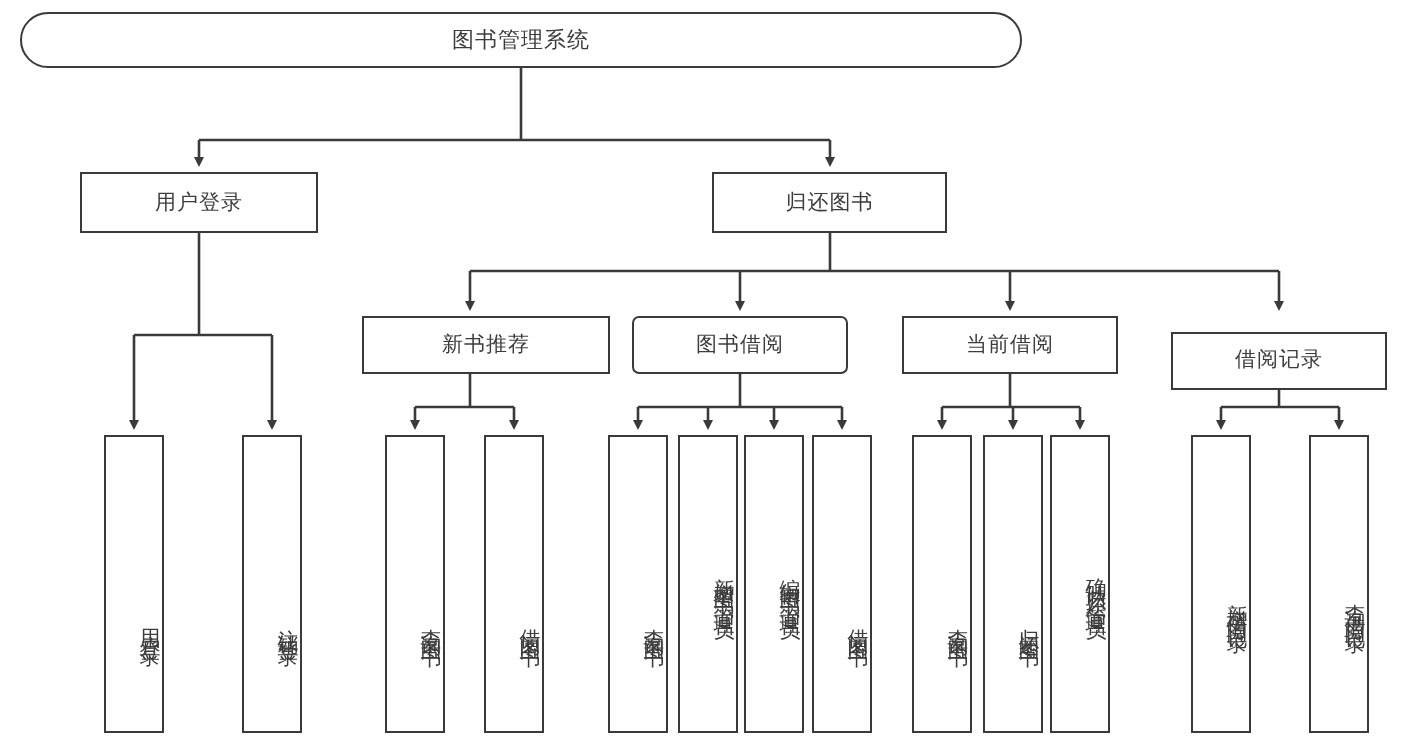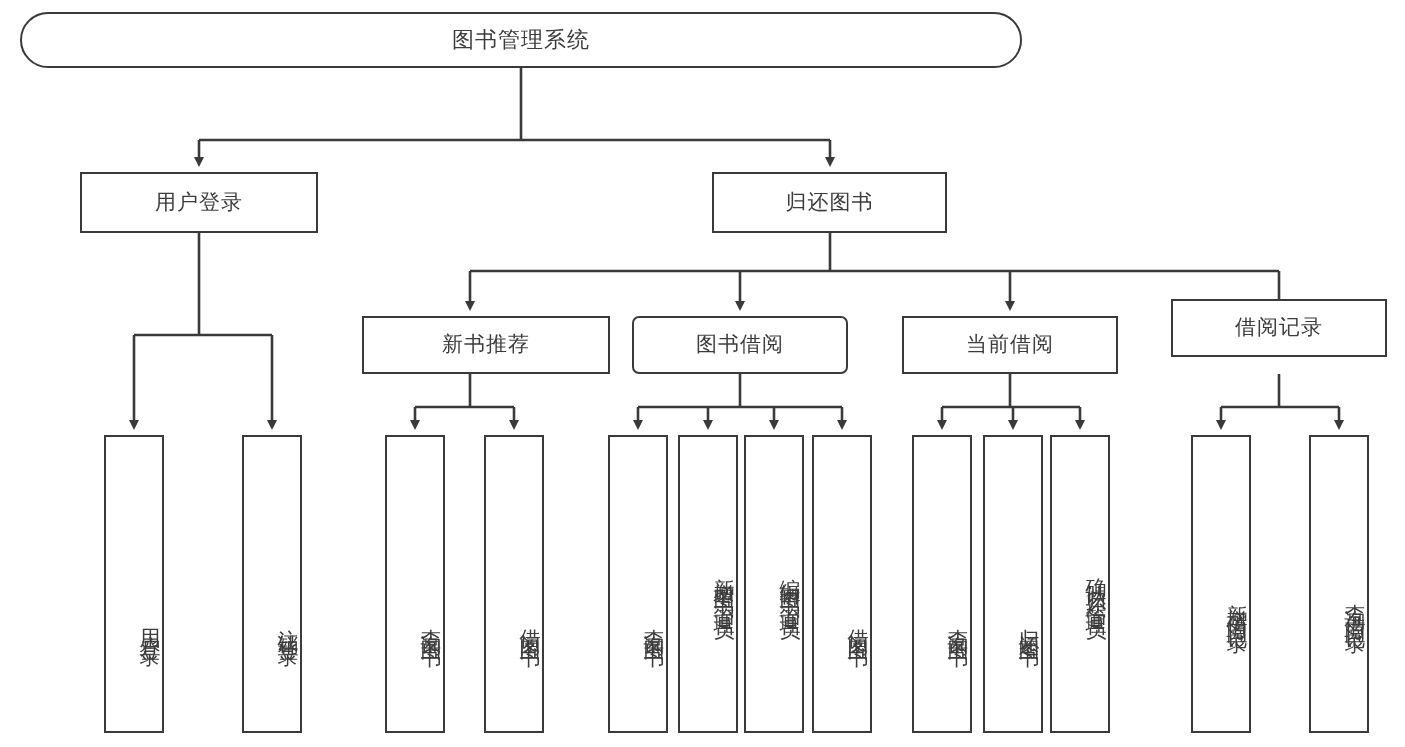--- a/index.html
+++ b/index.html
@@ -76,21 +76,21 @@
   </svg>
 
   <div class="node h root" style="left:20px;top:12px;width:1002px;height:56px;border-radius:28px;">图书管理系统</div>
 
   <div class="node h" style="left:80px;top:172px;width:238px;height:61px;">用户登录</div>
   <div class="node h" style="left:712px;top:172px;width:235px;height:61px;">归还图书</div>
 
   <div class="node h" style="left:362px;top:316px;width:248px;height:58px;">新书推荐</div>
   <div class="node h" style="left:632px;top:316px;width:216px;height:58px;border-radius:7px;">图书借阅</div>
   <div class="node h" style="left:902px;top:316px;width:216px;height:58px;">当前借阅</div>
-  <div class="node h" style="left:1171px;top:299px;width:216px;height:58px;">借阅记录</div>
+  <div class="node h" style="left:1171px;top:332px;width:216px;height:58px;font-family:Liberation Mono, monospace;">借阅记录</div>
 
   <div class="node v" style="left:104px;top:435px;width:60px;height:298px;padding-top:80px;">用户登录</div>
   <div class="node v" style="left:242px;top:435px;width:60px;height:298px;padding-top:80px;">注销登录</div>
 
   <div class="node v" style="left:385px;top:435px;width:60px;height:298px;padding-top:80px;">查询图书</div>
   <div class="node v" style="left:484px;top:435px;width:60px;height:298px;padding-top:80px;">借阅图书</div>
 
   <div class="node v" style="left:608px;top:435px;width:60px;height:298px;padding-top:80px;">查询图书</div>
   <div class="node v tallpad" style="left:678px;top:435px;width:60px;height:298px;">新增图书（管理员）</div>
   <div class="node v tallpad" style="left:744px;top:435px;width:60px;height:298px;">编辑图书（管理员）</div>

